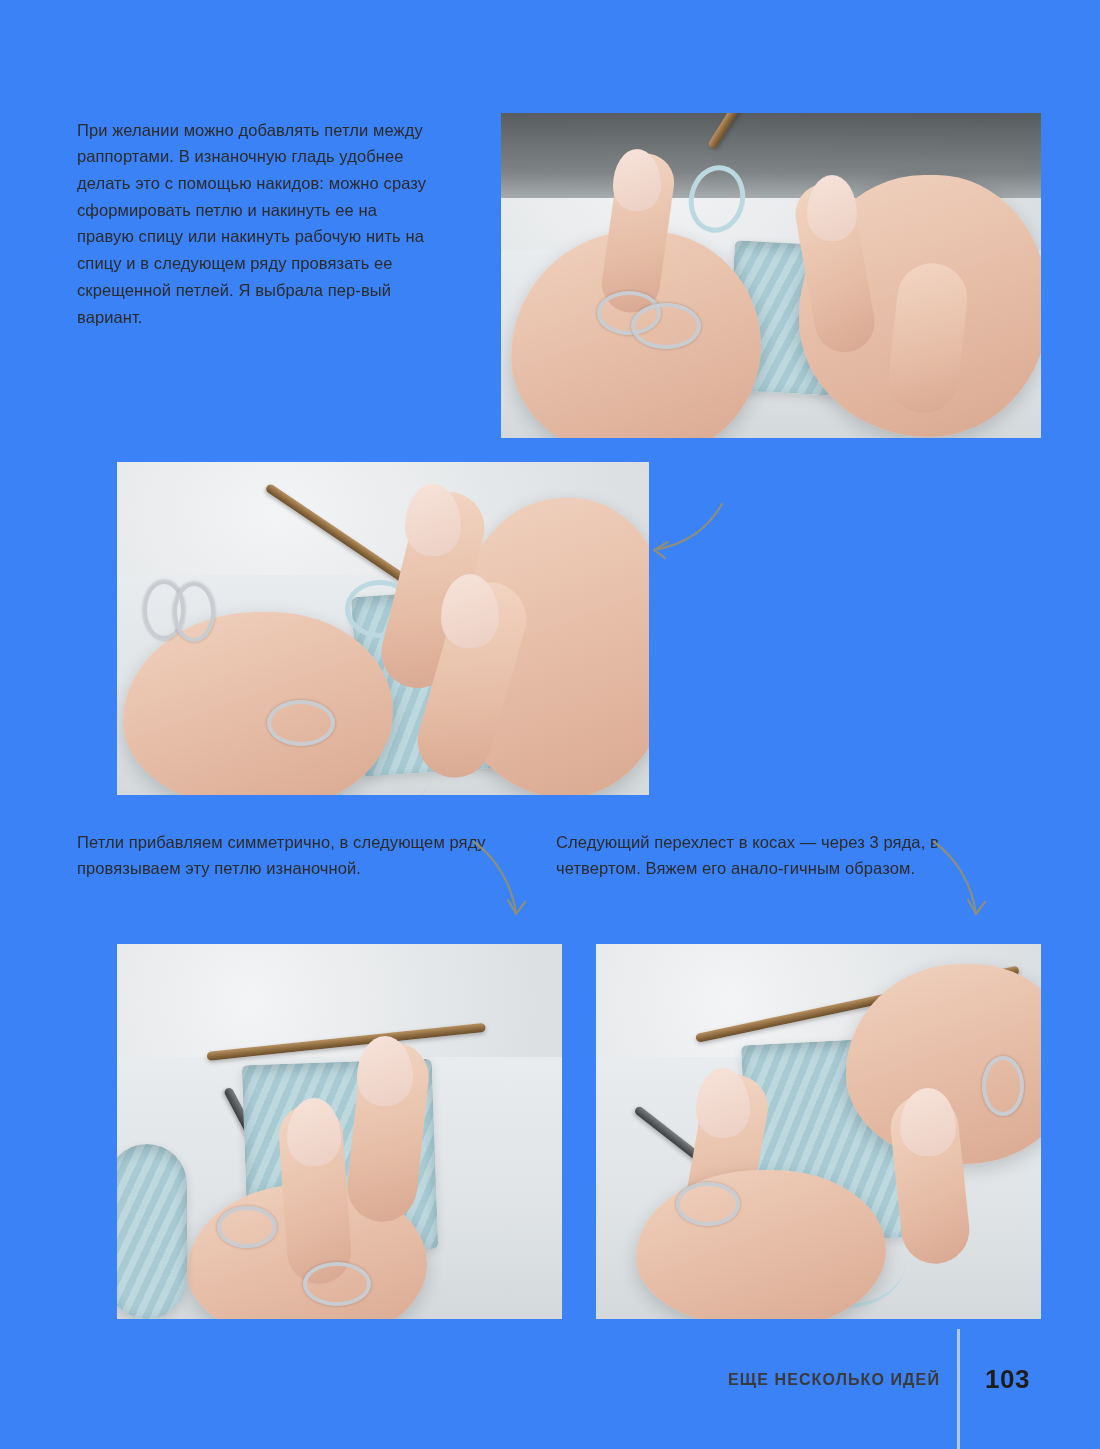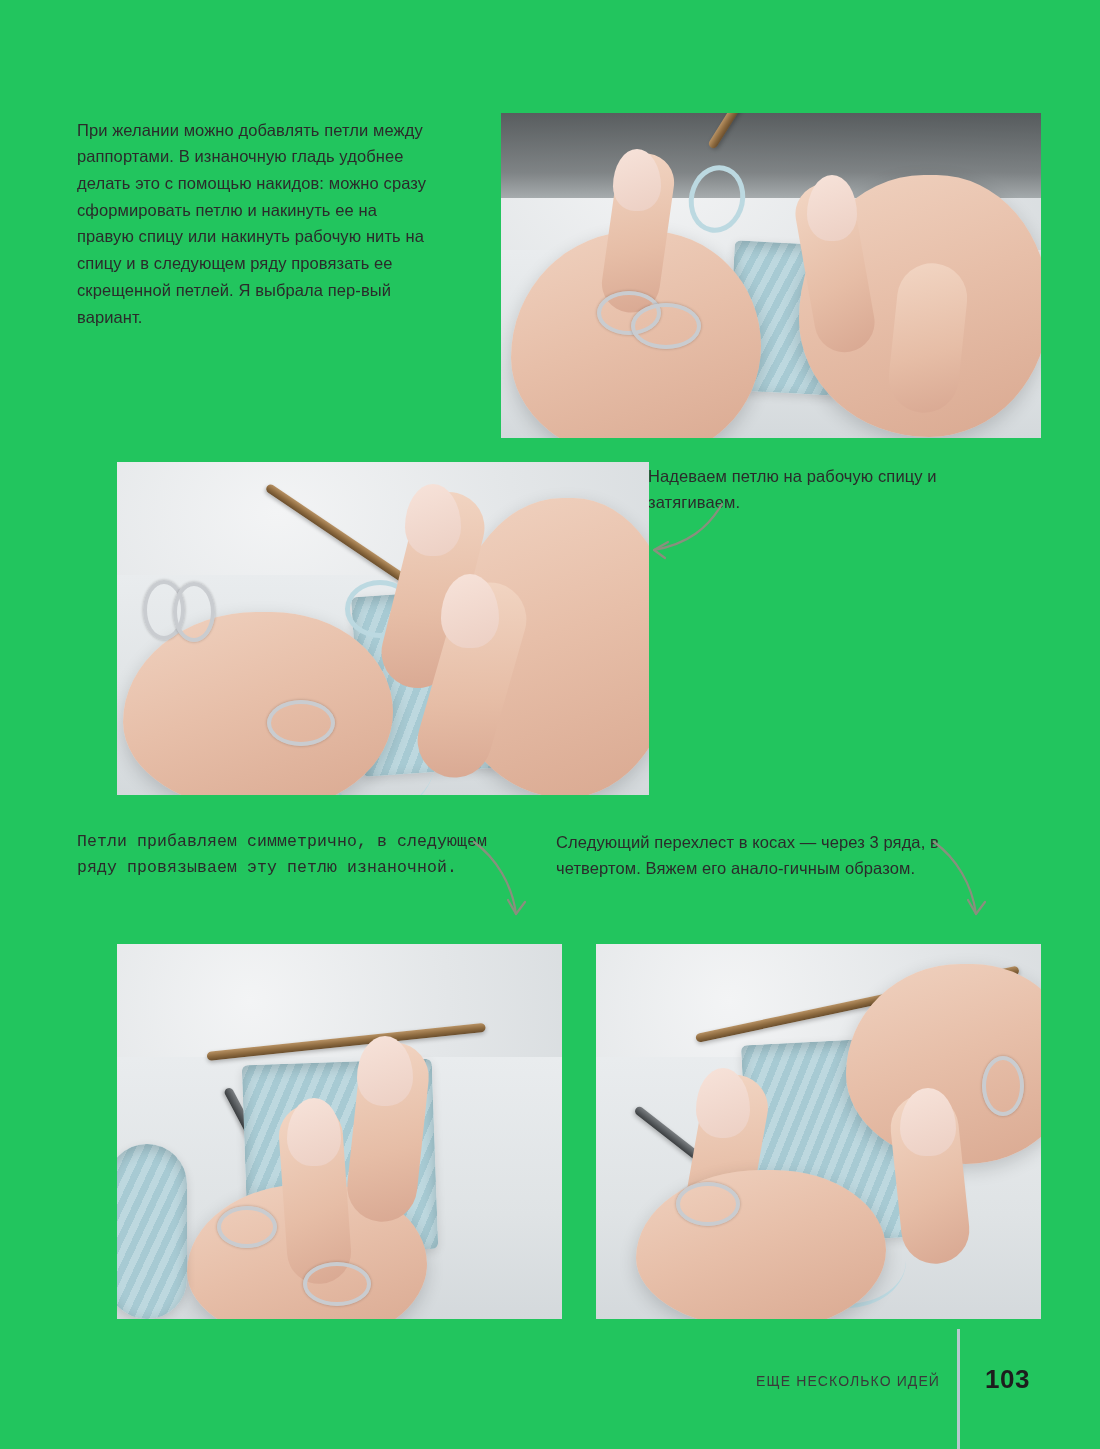--- a/index.html
+++ b/index.html
@@ -8,21 +8,21 @@
     background: #ffffff;
   }
   body {
     font-family: "Liberation Sans", sans-serif;
     color: #231f20;
   }
   .page {
     position: relative;
     width: 1100px;
     height: 1449px;
-    background: #22c55e;
+    background: #3b82f6;
     overflow: hidden;
   }
 
   
   .para {
     position: absolute;
     font-size: 16.5px;
     line-height: 1.62;
     color: #2b2b2b;
     letter-spacing: 0.1px;
@@ -37,21 +37,20 @@
   .caption-1 {
     left: 648px;
     top: 446px;
     width: 350px;
   }
 
   .caption-2 {
     left: 77px;
     top: 812px;
     width: 430px;
-    font-family: Liberation Mono, monospace;
   }
 
   .caption-3 {
     left: 556px;
     top: 812px;
     width: 390px;
   }
 
   
   .photo {
@@ -151,25 +150,25 @@
   .footer {
     position: absolute;
     left: 0; right: 0;
     bottom: 52px;
     height: 40px;
   }
   .footer-label {
     position: absolute;
     right: 160px;
     bottom: 8px;
-    font-size: 14px;
+    font-size: 16px;
     letter-spacing: 1.1px;
     color: #3a3a3a;
     text-transform: uppercase;
-    font-weight: 400;
+    font-weight: 700;
     margin-top: 37px;
   }
   .footer-rule {
     position: absolute;
     right: 140px;
     bottom: -52px;
     width: 3px;
     height: 120px;
     background: #b7c9ce;
   }
@@ -209,21 +208,20 @@
       <div class="ring" style="left:96px; top:178px; width:56px; height:36px;"></div>
       <div class="ring" style="left:130px; top:190px; width:62px; height:38px;"></div>
 
       <div class="hand" style="left:298px; top:62px; width:250px; height:262px;"></div>
       <div class="finger" style="left:304px; top:70px; width:60px; height:170px; transform:rotate(-10deg);"></div>
       <div class="nail" style="left:306px; top:62px; width:50px; height:66px;"></div>
       <div class="finger" style="left:392px; top:150px; width:70px; height:150px; transform:rotate(6deg);"></div>
     </div>
   </figure>
 
-  <p class="para caption-1">Надеваем петлю на рабочую спицу и затягиваем.</p>
 
   <div class="arrow" id="arrow-1">
     <svg width="90" height="70" viewBox="0 0 90 70" fill="none">
       <path d="M84 4 C70 28, 50 44, 16 50" stroke="#8a8f7e" stroke-width="2.2" fill="none" stroke-linecap="round"></path>
       <path d="M16 50 L30 42 M16 50 L27 58" stroke="#8a8f7e" stroke-width="2.2" fill="none" stroke-linecap="round"></path>
     </svg>
   </div>
 
   <figure class="photo" id="photo-2">
     <div class="scene">

